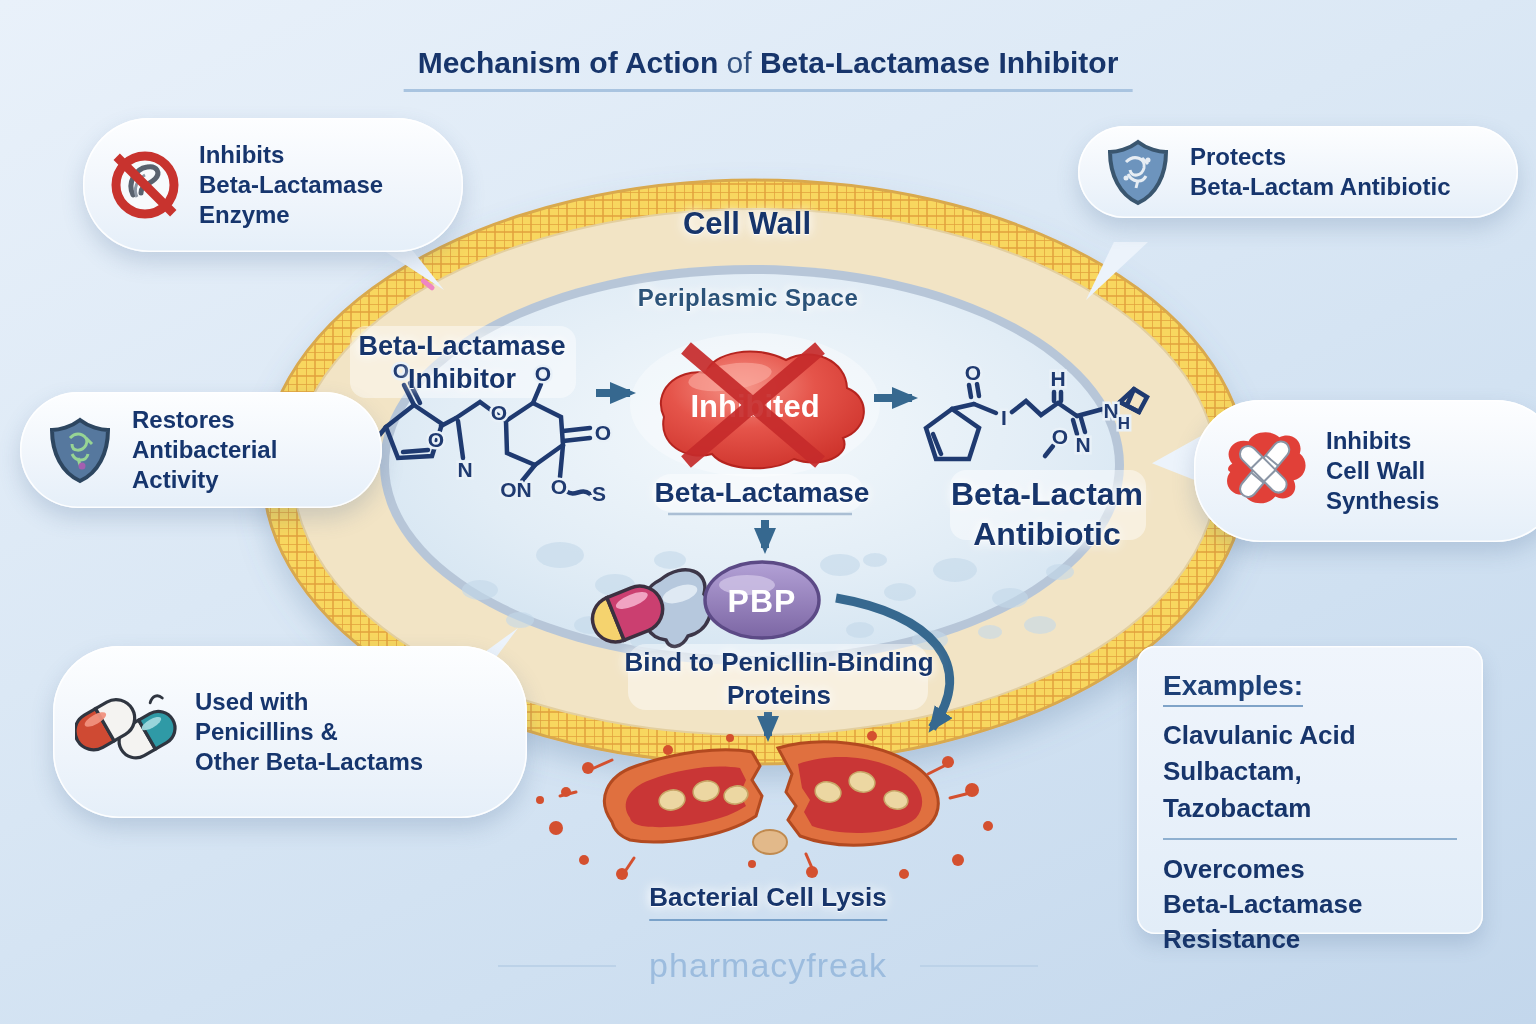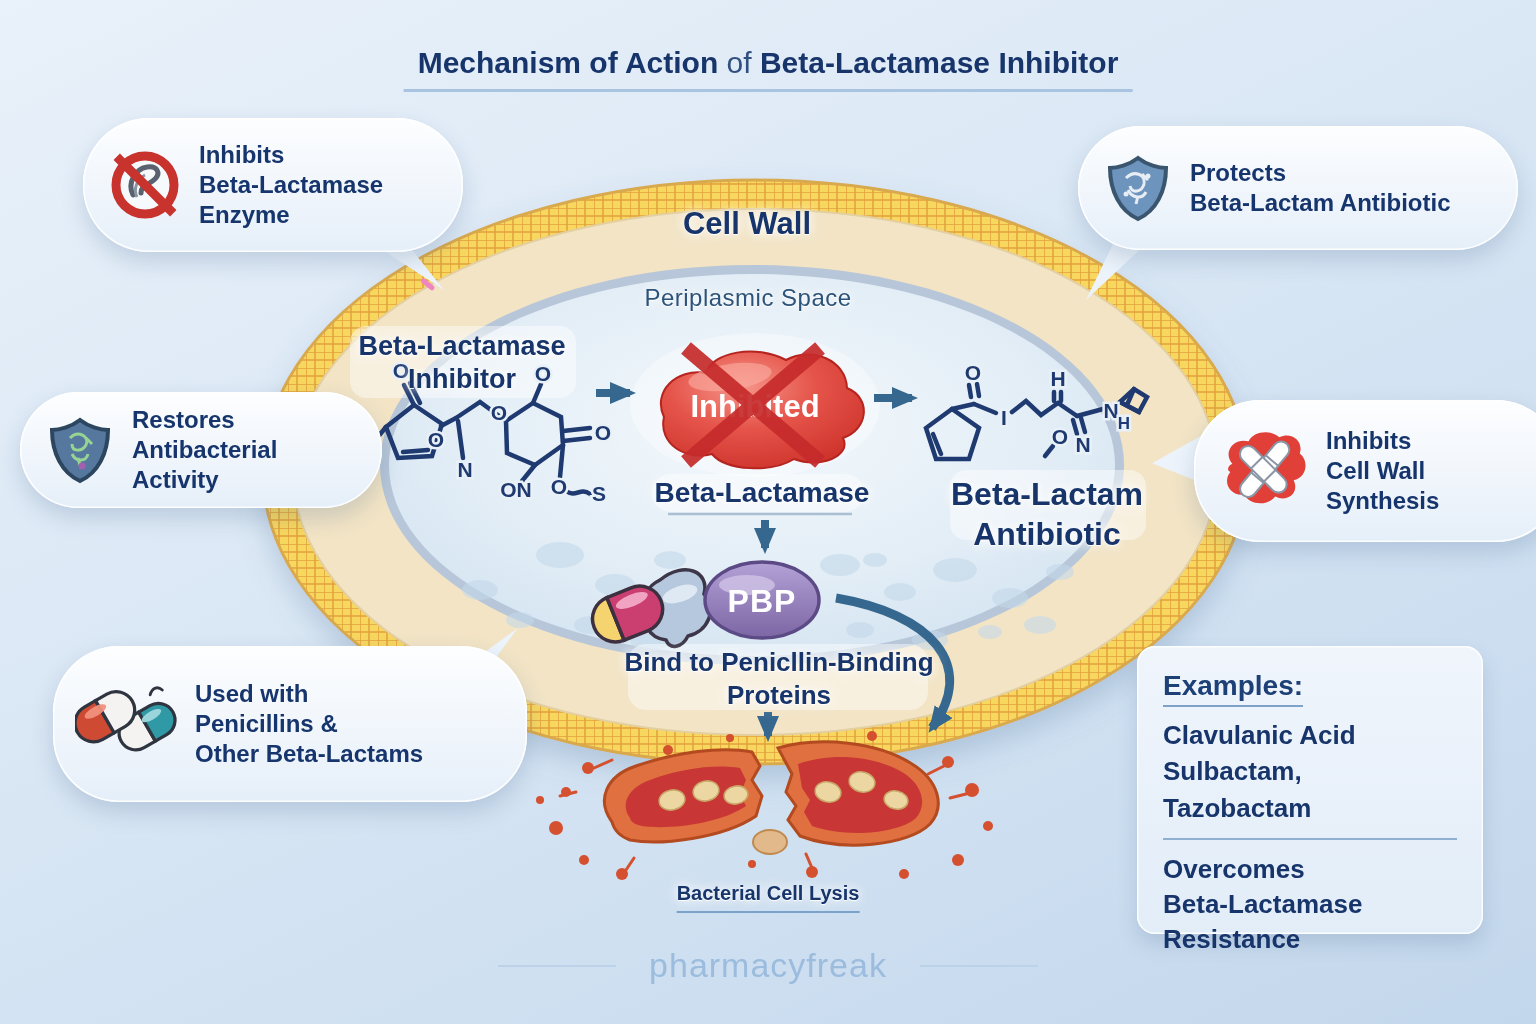--- a/index.html
+++ b/index.html
@@ -11,36 +11,36 @@
   
   .title{position:absolute;top:26px;left:50%;transform:translateX(-50%);z-index:5;
     white-space:nowrap;font-size:30px;color:#17356b;font-weight:800;
     border-bottom:3px solid #a9c4e0;padding:0 14px 9px 14px;text-align:center;}
   .title .light{font-weight:400;color:#31507f;}
   
   .lbl{position:absolute;z-index:3;transform:translateX(-50%);text-align:center;color:#17356b;
     font-weight:800;white-space:nowrap;
     text-shadow:0 1px 0 rgba(255,255,255,.95),0 0 10px rgba(255,255,255,.95),0 0 16px rgba(255,255,255,.8);}
   .lbl-cellwall{top:206px;left:747px;font-size:31px;}
-  .lbl-periplasm{top:284px;left:748px;font-size:24px;font-weight:400;color:#2c5379;letter-spacing:.5px;}
+  .lbl-periplasm{top:284px;left:748px;font-size:24px;font-weight:700;color:#2c5379;letter-spacing:.5px;}
   .lbl-inhibitor{top:330px;left:462px;font-size:27px;line-height:1.22;}
   .lbl-betalactamase{top:477px;left:762px;font-size:28px;}
   .lbl-antibiotic{top:474px;left:1047px;font-size:32px;line-height:1.25;}
   .lbl-bind{top:646px;left:779px;font-size:26px;line-height:1.28;}
-  .lbl-lysis{top:882px;left:768px;font-size:20px;border-bottom:2.5px solid #79a1c9;padding-bottom:6px;}
+  .lbl-lysis{top:882px;left:768px;font-size:26px;border-bottom:2.5px solid #79a1c9;padding-bottom:6px;}
   
   .bubble{position:absolute;z-index:4;display:flex;align-items:center;gap:16px;padding:0 24px;
     background:linear-gradient(180deg,#fdfeff 0%,#eef4fb 65%,#e5eff9 100%);
     border-radius:66px;box-shadow:0 10px 22px rgba(70,100,140,.22), inset 0 0 0 1.5px rgba(255,255,255,.9);}
   .bubble .txt{color:#16356d;font-weight:800;font-size:24px;line-height:1.26;white-space:nowrap;}
   .b-tl{left:83px;top:118px;width:332px;height:134px;}
-  .b-tr{left:1078px;top:126px;width:392px;height:124px;}
+  .b-tr{left:1078px;top:126px;width:392px;height:92px;}
   .b-lm{left:20px;top:392px;width:314px;height:116px;}
   .b-rm{left:1194px;top:400px;width:320px;height:142px;}
-  .b-bl{left:53px;top:646px;width:430px;height:148px;padding:4px 22px;}
+  .b-bl{left:53px;top:646px;width:430px;height:148px;padding:12px 22px;}
   .tail{position:absolute;z-index:3;background:#ecf3fb;}
   .tail-tl{left:352px;top:230px;width:92px;height:60px;clip-path:polygon(0 0,48% 0,100% 100%);}
   .tail-tr{left:1086px;top:242px;width:62px;height:58px;clip-path:polygon(45% 0,100% 0,0 100%);}
   .tail-lm{left:324px;top:428px;width:52px;height:52px;clip-path:polygon(0 6%,100% 55%,0 96%);}
   .tail-rm{left:1152px;top:432px;width:52px;height:54px;clip-path:polygon(100% 4%,0 58%,100% 96%);}
   .tail-bl{left:428px;top:628px;width:90px;height:60px;clip-path:polygon(8% 100%,100% 0,50% 100%);}
   
   .exbox{position:absolute;z-index:4;left:1137px;top:646px;width:346px;height:288px;box-sizing:border-box;
     padding:24px 26px;background:linear-gradient(180deg,#f0f5fc,#e2edf8);border-radius:18px;
     box-shadow:0 10px 20px rgba(70,100,140,.20), inset 0 0 0 1.5px rgba(255,255,255,.85);color:#17356b;}

